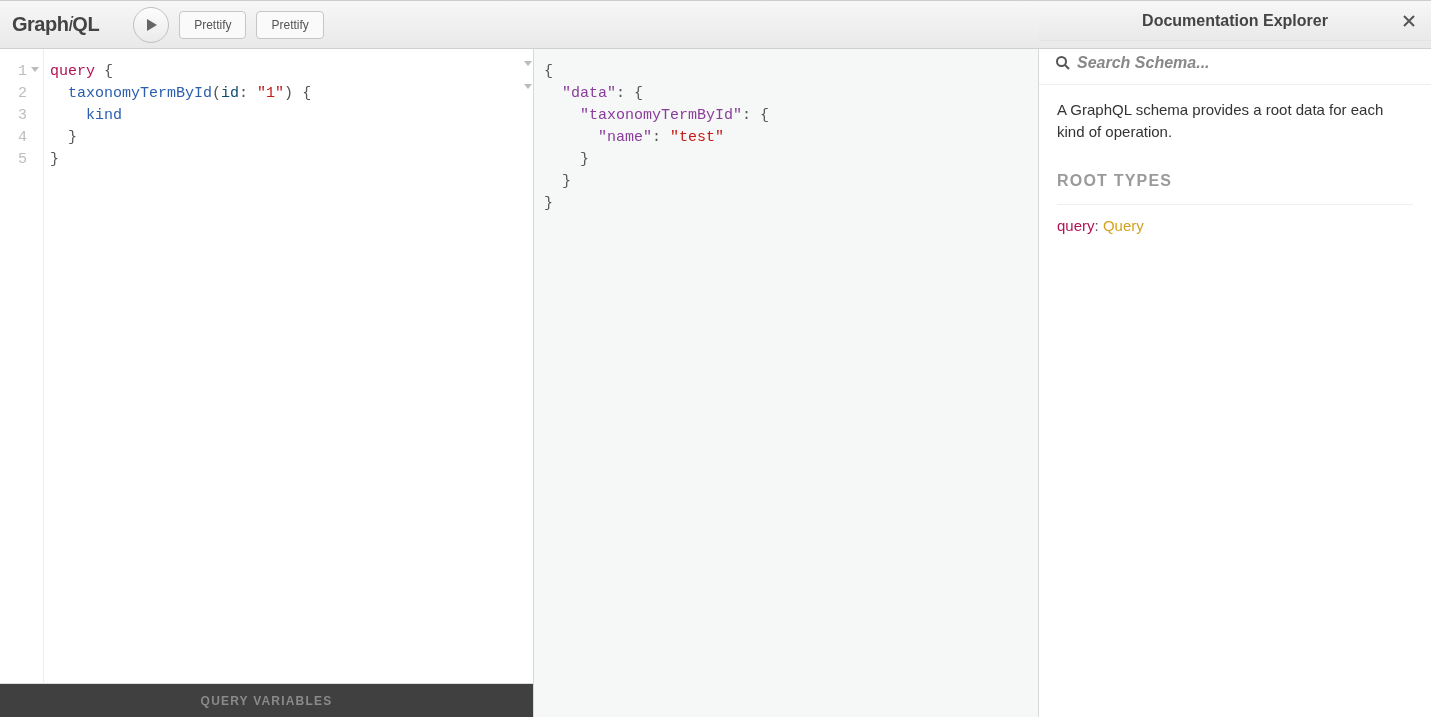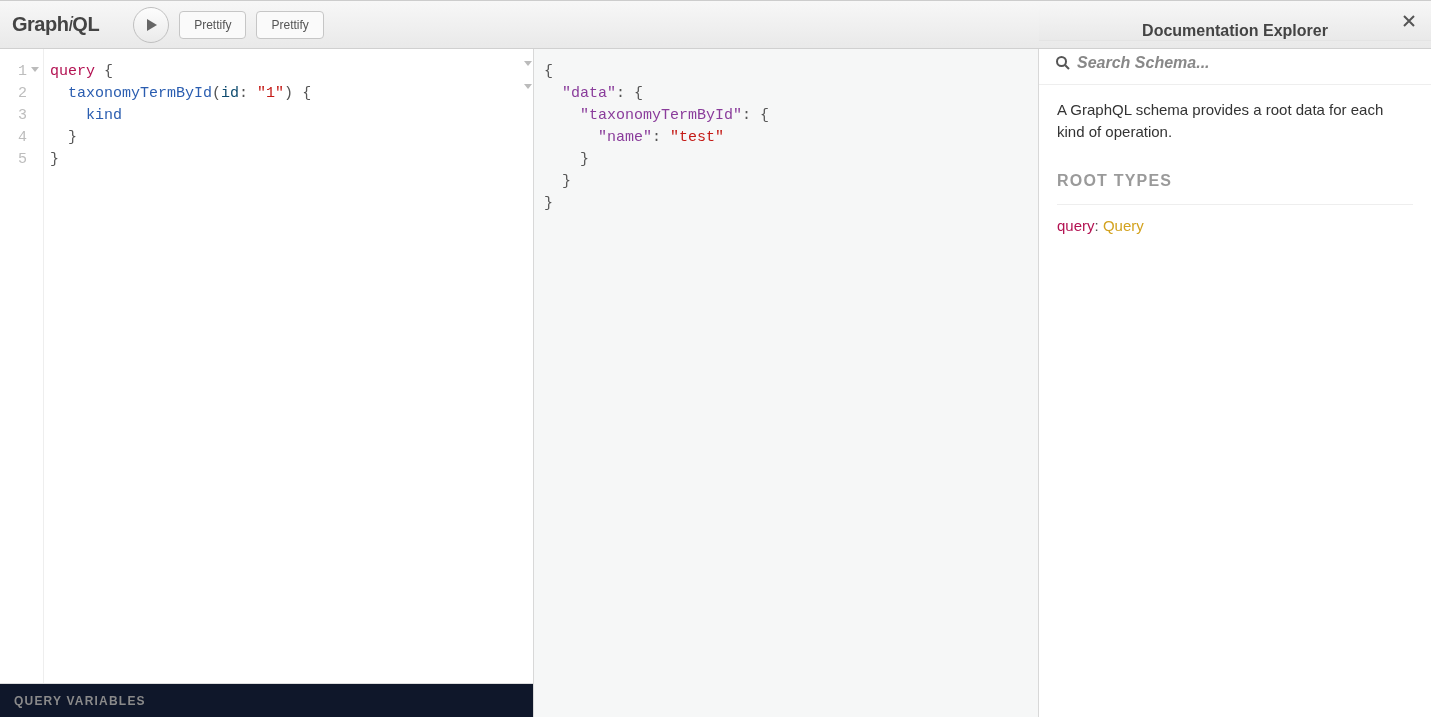--- a/index.html
+++ b/index.html
@@ -96,30 +96,31 @@
       white-space: pre;
     }
     .kw { color: #b31252; }
     .field { color: #2a5db0; }
     .arg { color: #0c4a6e; }
     .str { color: #c41a16; }
     .punct { color: #555; }
     .paren { color: #555; }
     .vars-bar {
       height: 34px;
-      background: #0f172a;
+      background: #404040;
       border-top: 1px solid #ddd;
       display: flex;
       align-items: center;
       padding: 0 14px;
       font-size: 12px;
       letter-spacing: 1.2px;
       color: #8a8a8a;
       text-transform: uppercase;
       font-weight: 600;
+      justify-content: center;
     }
     .result-col {
       flex: 1;
       background: #f6f7f7;
       font-family: "SFMono-Regular", Consolas, "Liberation Mono", Menlo, monospace;
       font-size: 15px;
       line-height: 22px;
       padding: 12px 10px;
       position: relative;
       border-right: 1px solid #d8d8d8;
@@ -144,21 +145,21 @@
     .jstr { color: #c41a16; }
     .docs-col {
       width: 392px;
       background: #fff;
       display: flex;
       flex-direction: column;
     }
     .docs-header {
       height: 40px;
       display: flex;
-      align-items: flex-end;
+      align-items: center;
       justify-content: center;
       position: relative;
       border-bottom: 1px solid #e4e4e4;
       margin-top: -48px;
       background: linear-gradient(#f7f7f7, #e9e9e9);
     }
     .docs-title { font-size: 16px; font-weight: 600; color: #444; }
     .docs-close {
       position: absolute;
       right: 14px;

